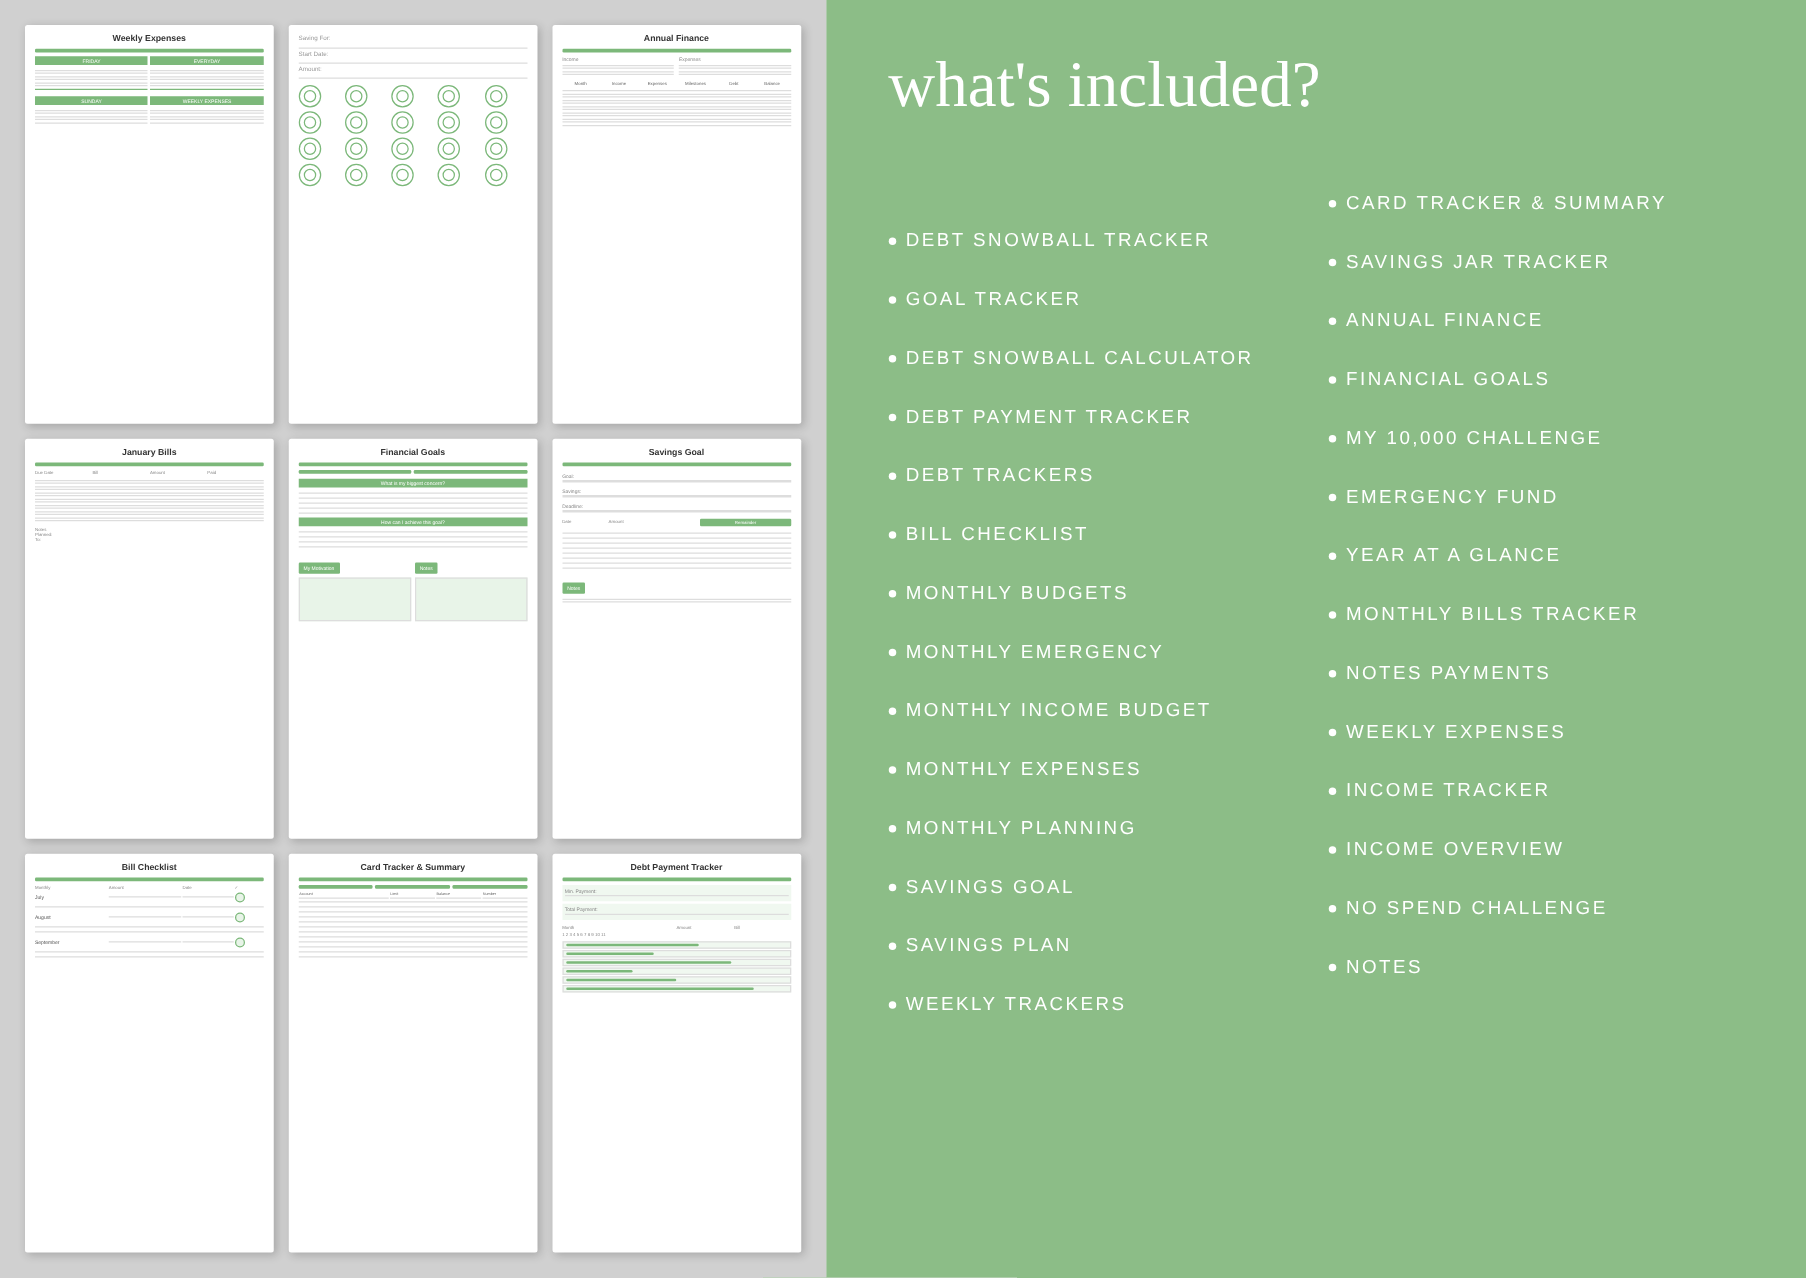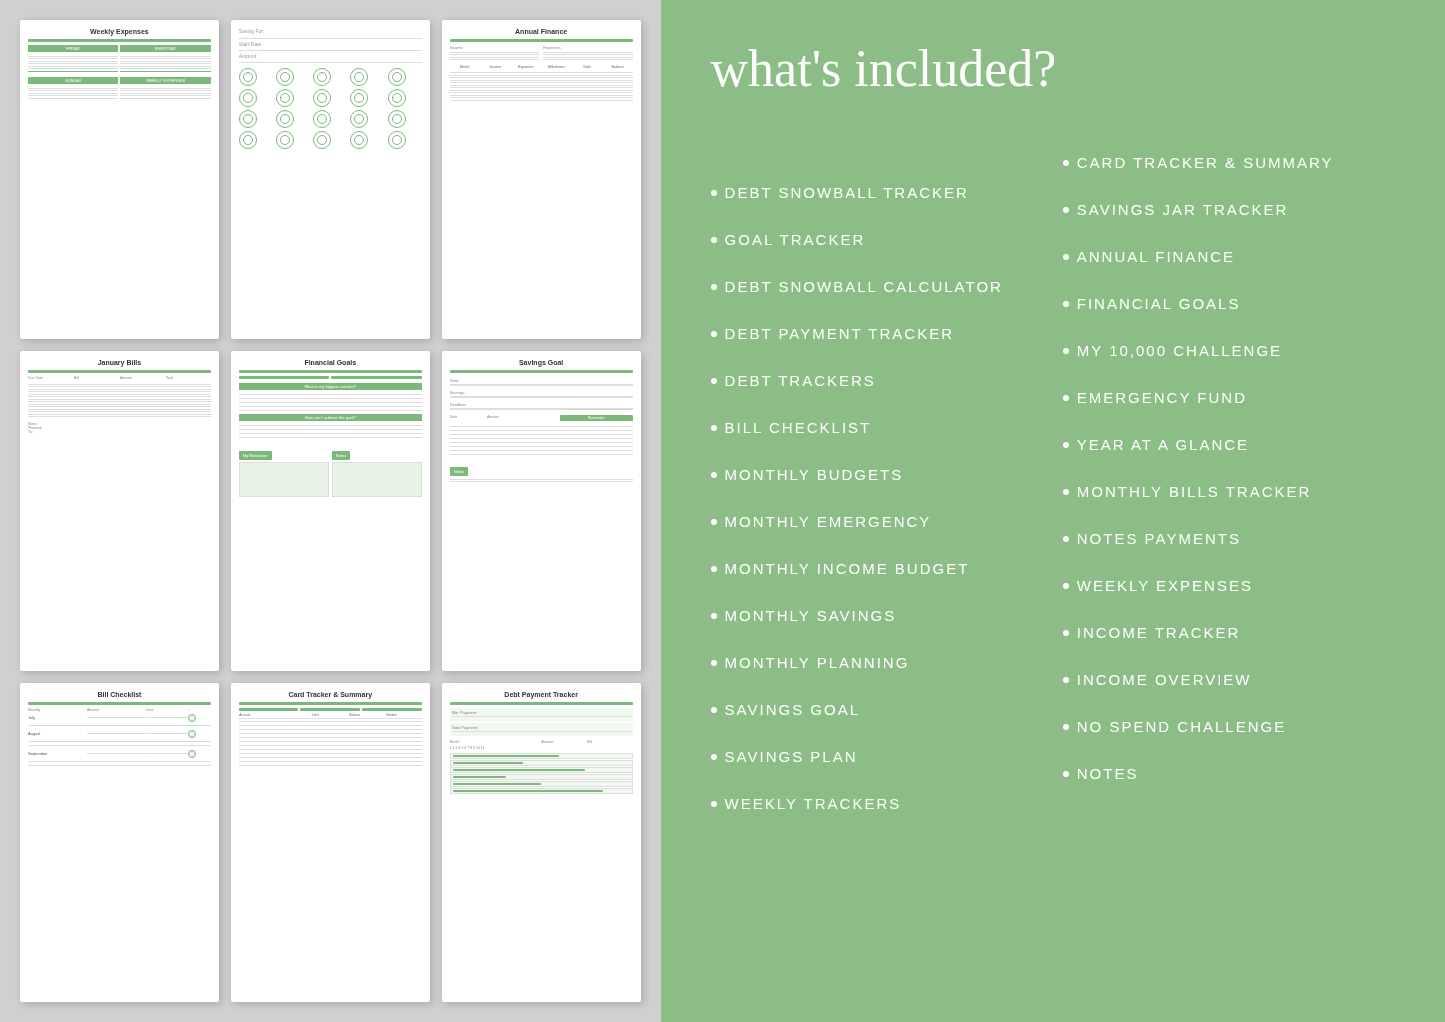--- a/index.html
+++ b/index.html
@@ -620,21 +620,21 @@
       <li>
         <span class="bullet"></span>
         <span>MONTHLY EMERGENCY</span>
       </li>
       <li>
         <span class="bullet"></span>
         <span>MONTHLY INCOME BUDGET</span>
       </li>
       <li>
         <span class="bullet"></span>
-        <span>MONTHLY SAVINGS</span>
+        <span>MONTHLY EXPENSES</span>
       </li>
       <li>
         <span class="bullet"></span>
         <span>MONTHLY PLANNING</span>
       </li>
       <li>
         <span class="bullet"></span>
         <span>SAVINGS GOAL</span>
       </li>
       <li>

